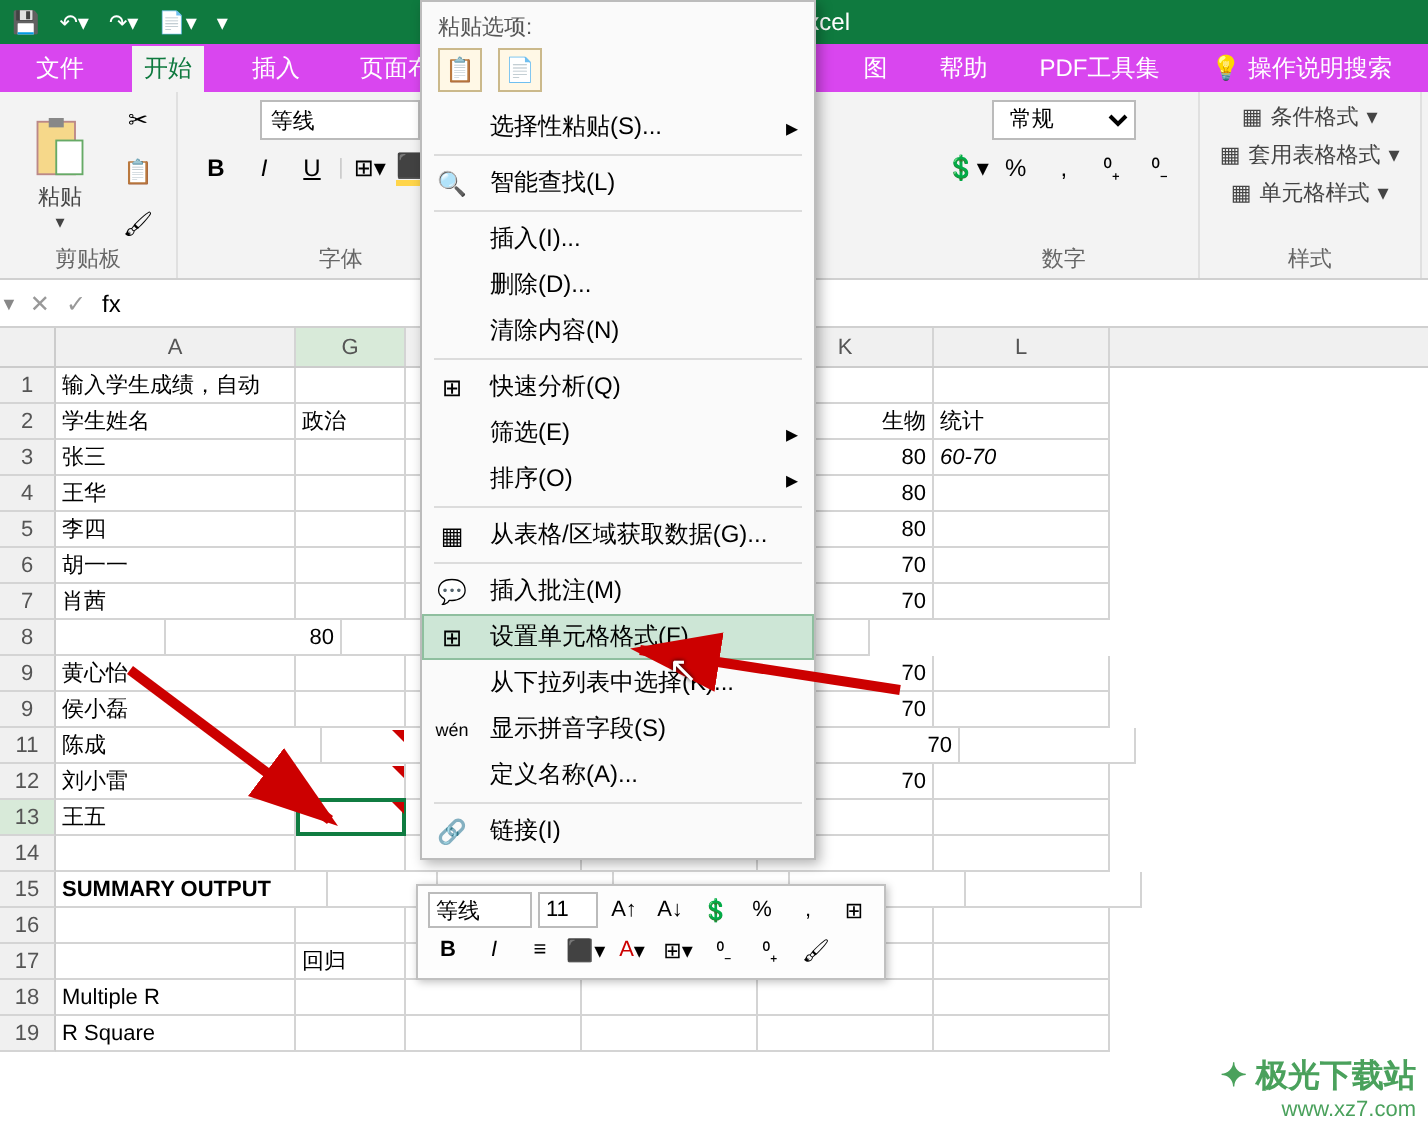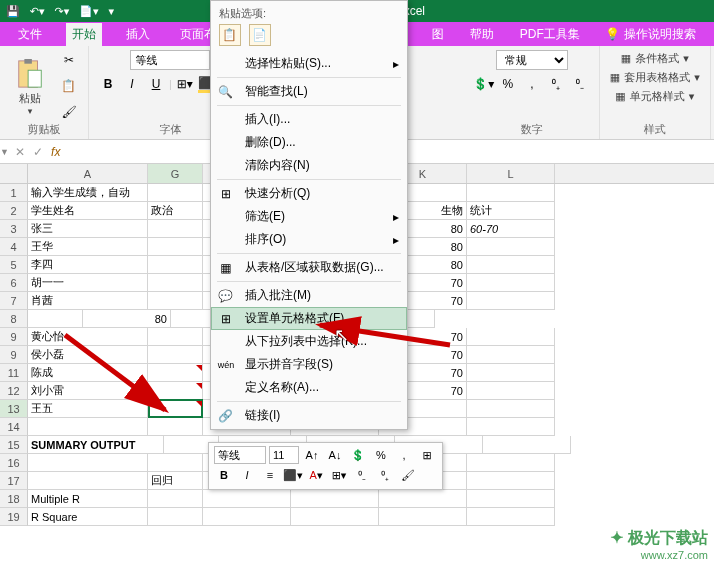--- a/index.html
+++ b/index.html
@@ -29,21 +29,21 @@
 .btn-icon { width: 22px; height: 20px; border: none; background: none; cursor: pointer; display: inline-flex; align-items: center; justify-content: center; font-size: 12px; }
 
 .numfmt { display: flex; flex-direction: column; gap: 4px; }
 .styles-col { display: flex; flex-direction: column; gap: 2px; font-size: 11px; }
 .styles-col div { display: flex; align-items: center; gap: 4px; padding: 1px 2px; cursor: pointer; }
 .cells-col { display: flex; flex-direction: column; gap: 2px; }
 
 .namebox-row { height: 24px; border-bottom: 1px solid #d0d0d0; display: flex; align-items: center; background: #fff; }
 .namebox { width: 88px; border: 1px solid #ccc; height: 20px; margin: 0 4px; font-size: 12px; padding: 0 4px; }
 .fx-area { display: flex; align-items: center; gap: 8px; padding: 0 6px; font-size: 12px; color: #999; }
-.fx-area .fx { font-style: italic; color: #a16207; }
+.fx-area .fx { color: #000000; }
 
 .grid-area { position: relative; overflow: hidden; }
 .col-headers { display: flex; height: 20px; background: #f0f0f0; border-bottom: 1px solid #ccc; }
 .corner { width: 28px; background: #f0f0f0; border-right: 1px solid #ccc; }
 .col-h { border-right: 1px solid #d4d4d4; text-align: center; font-size: 11px; color: #555; display: flex; align-items: center; justify-content: center; background: #f0f0f0; }
 .col-h.selected { background: #d8ead9; }
 
 .grid-row { display: flex; height: 18px; }
 .row-h { width: 28px; background: #f0f0f0; border-right: 1px solid #ccc; border-bottom: 1px solid #d4d4d4; text-align: center; font-size: 11px; color: #555; display: flex; align-items: center; justify-content: center; }
 .row-h.selected { background: #d8ead9; }
@@ -266,21 +266,21 @@
       <div class="row-h">9</div>
       <div class="cell" style="width:120px;">侯小磊</div>
       <div class="cell" style="width:55px;"></div>
       <div class="cell" style="width:88px;justify-content:flex-end;">70</div>
       <div class="cell" style="width:88px;justify-content:flex-end;">80</div>
       <div class="cell" style="width:88px;justify-content:flex-end;">70</div>
       <div class="cell" style="width:88px;"></div>
     </div>
     <div class="grid-row">
       <div class="row-h">11</div>
-      <div class="cell" style="width:120px;">陈成</div>
+      <div class="cell" style="width:133px;">陈成</div>
       <div class="cell" style="width:55px;"></div>
       <div class="cell" style="width:88px;justify-content:flex-end;">70</div>
       <div class="cell" style="width:88px;justify-content:flex-end;">80</div>
       <div class="cell" style="width:88px;justify-content:flex-end;">70</div>
       <div class="cell" style="width:88px;"></div>
     </div>
     <div class="grid-row">
       <div class="row-h">12</div>
       <div class="cell" style="width:120px;">刘小雷</div>
       <div class="cell" style="width:55px;"></div>

